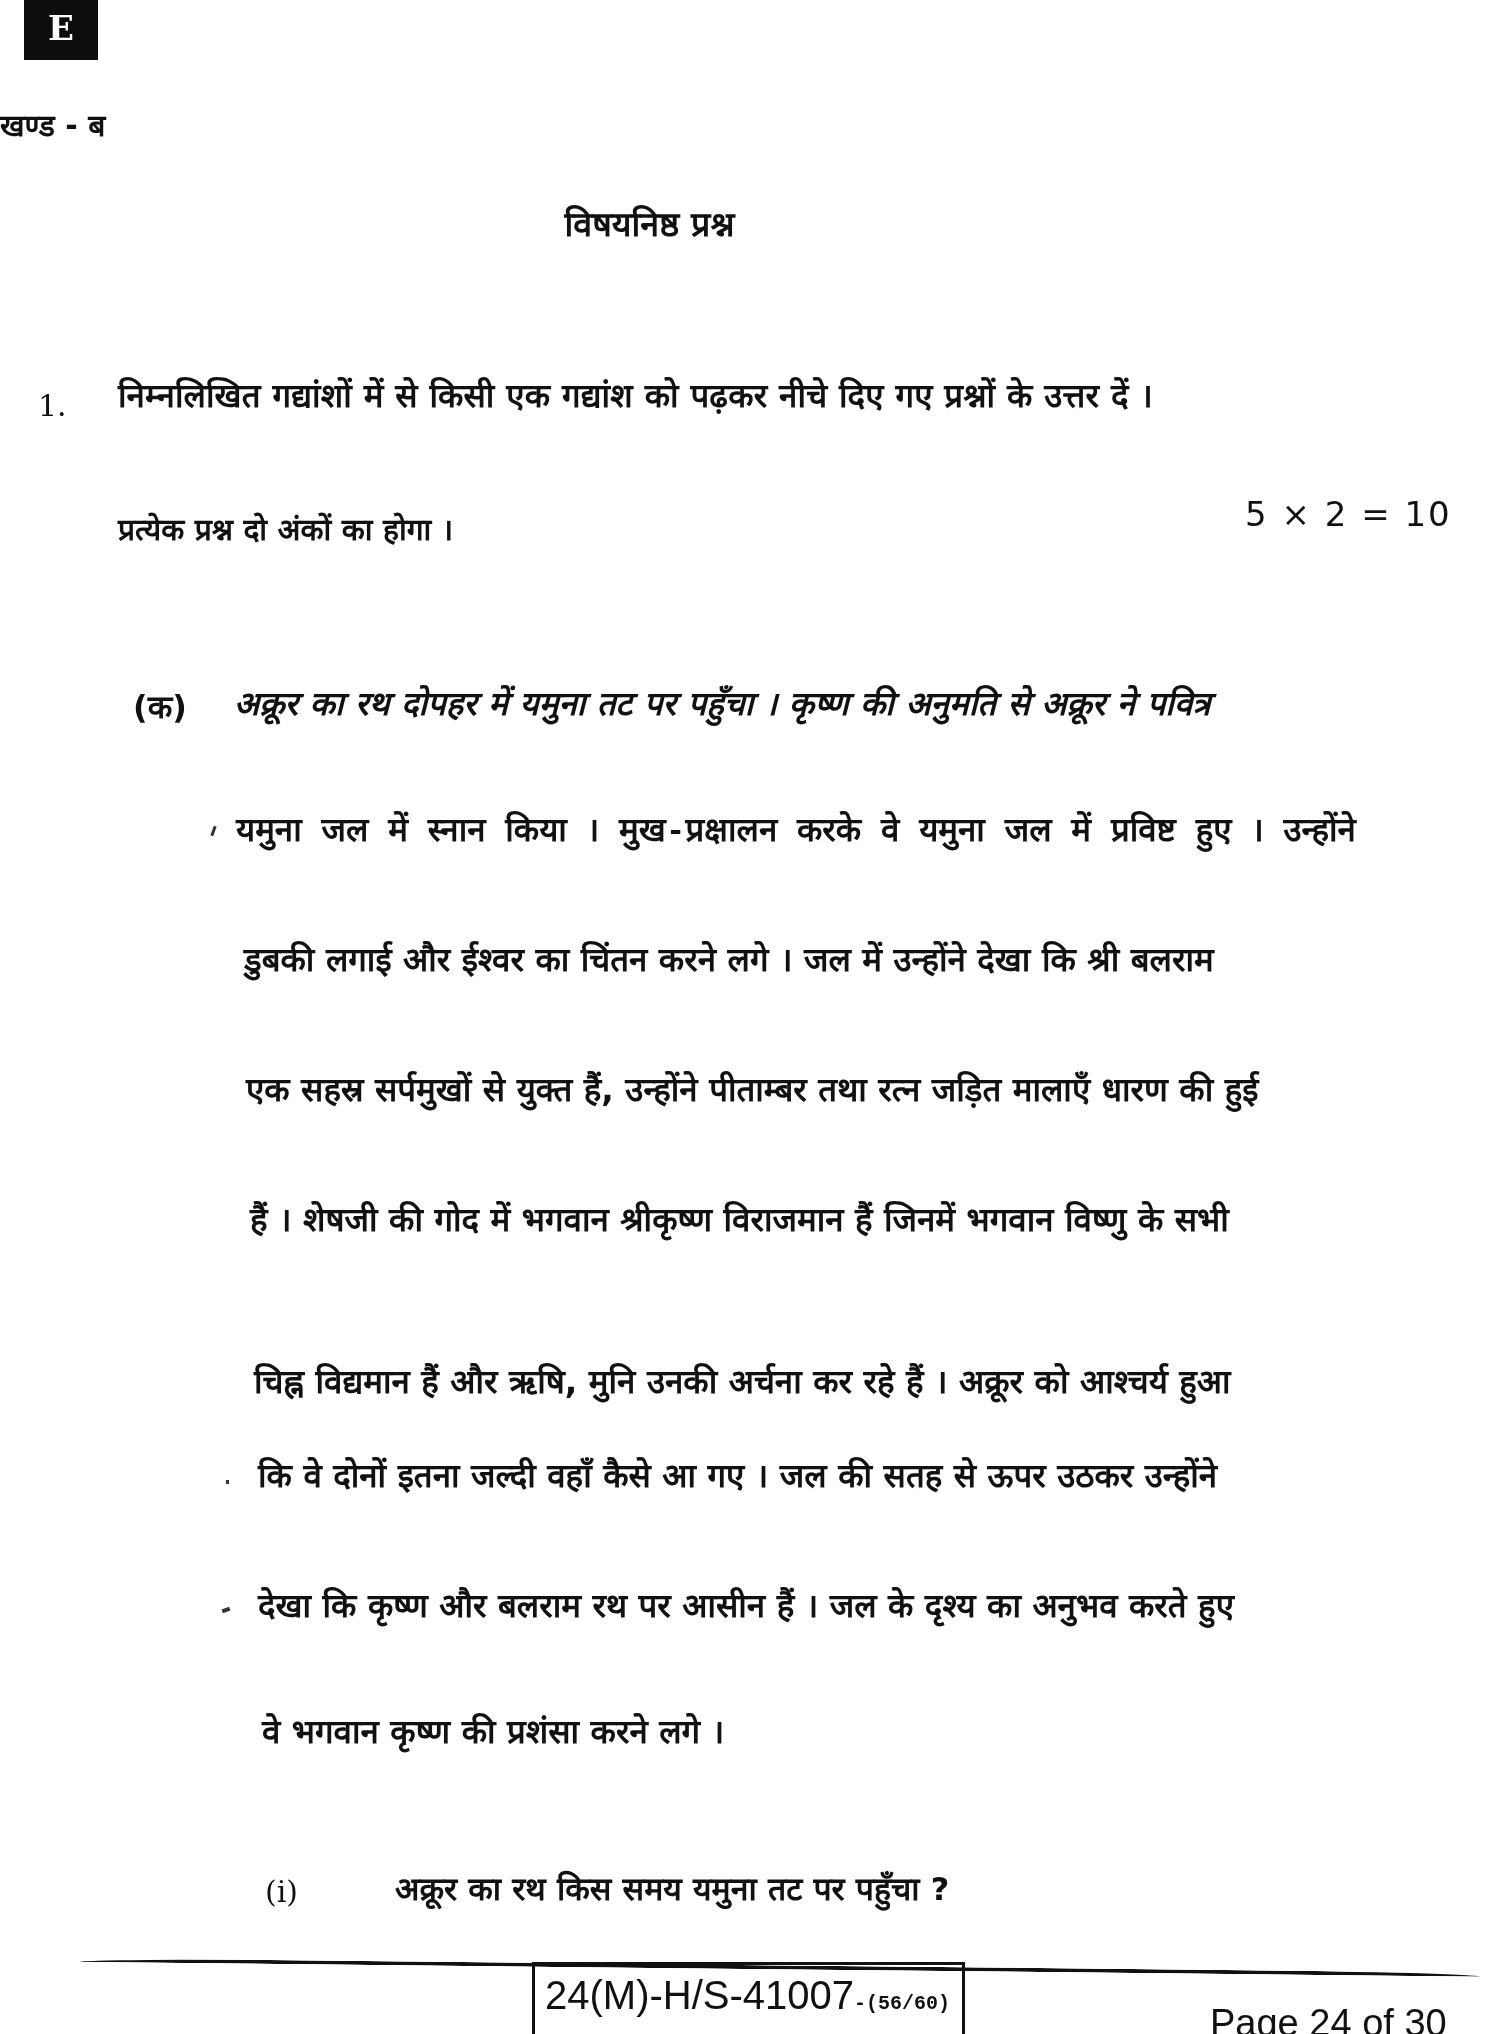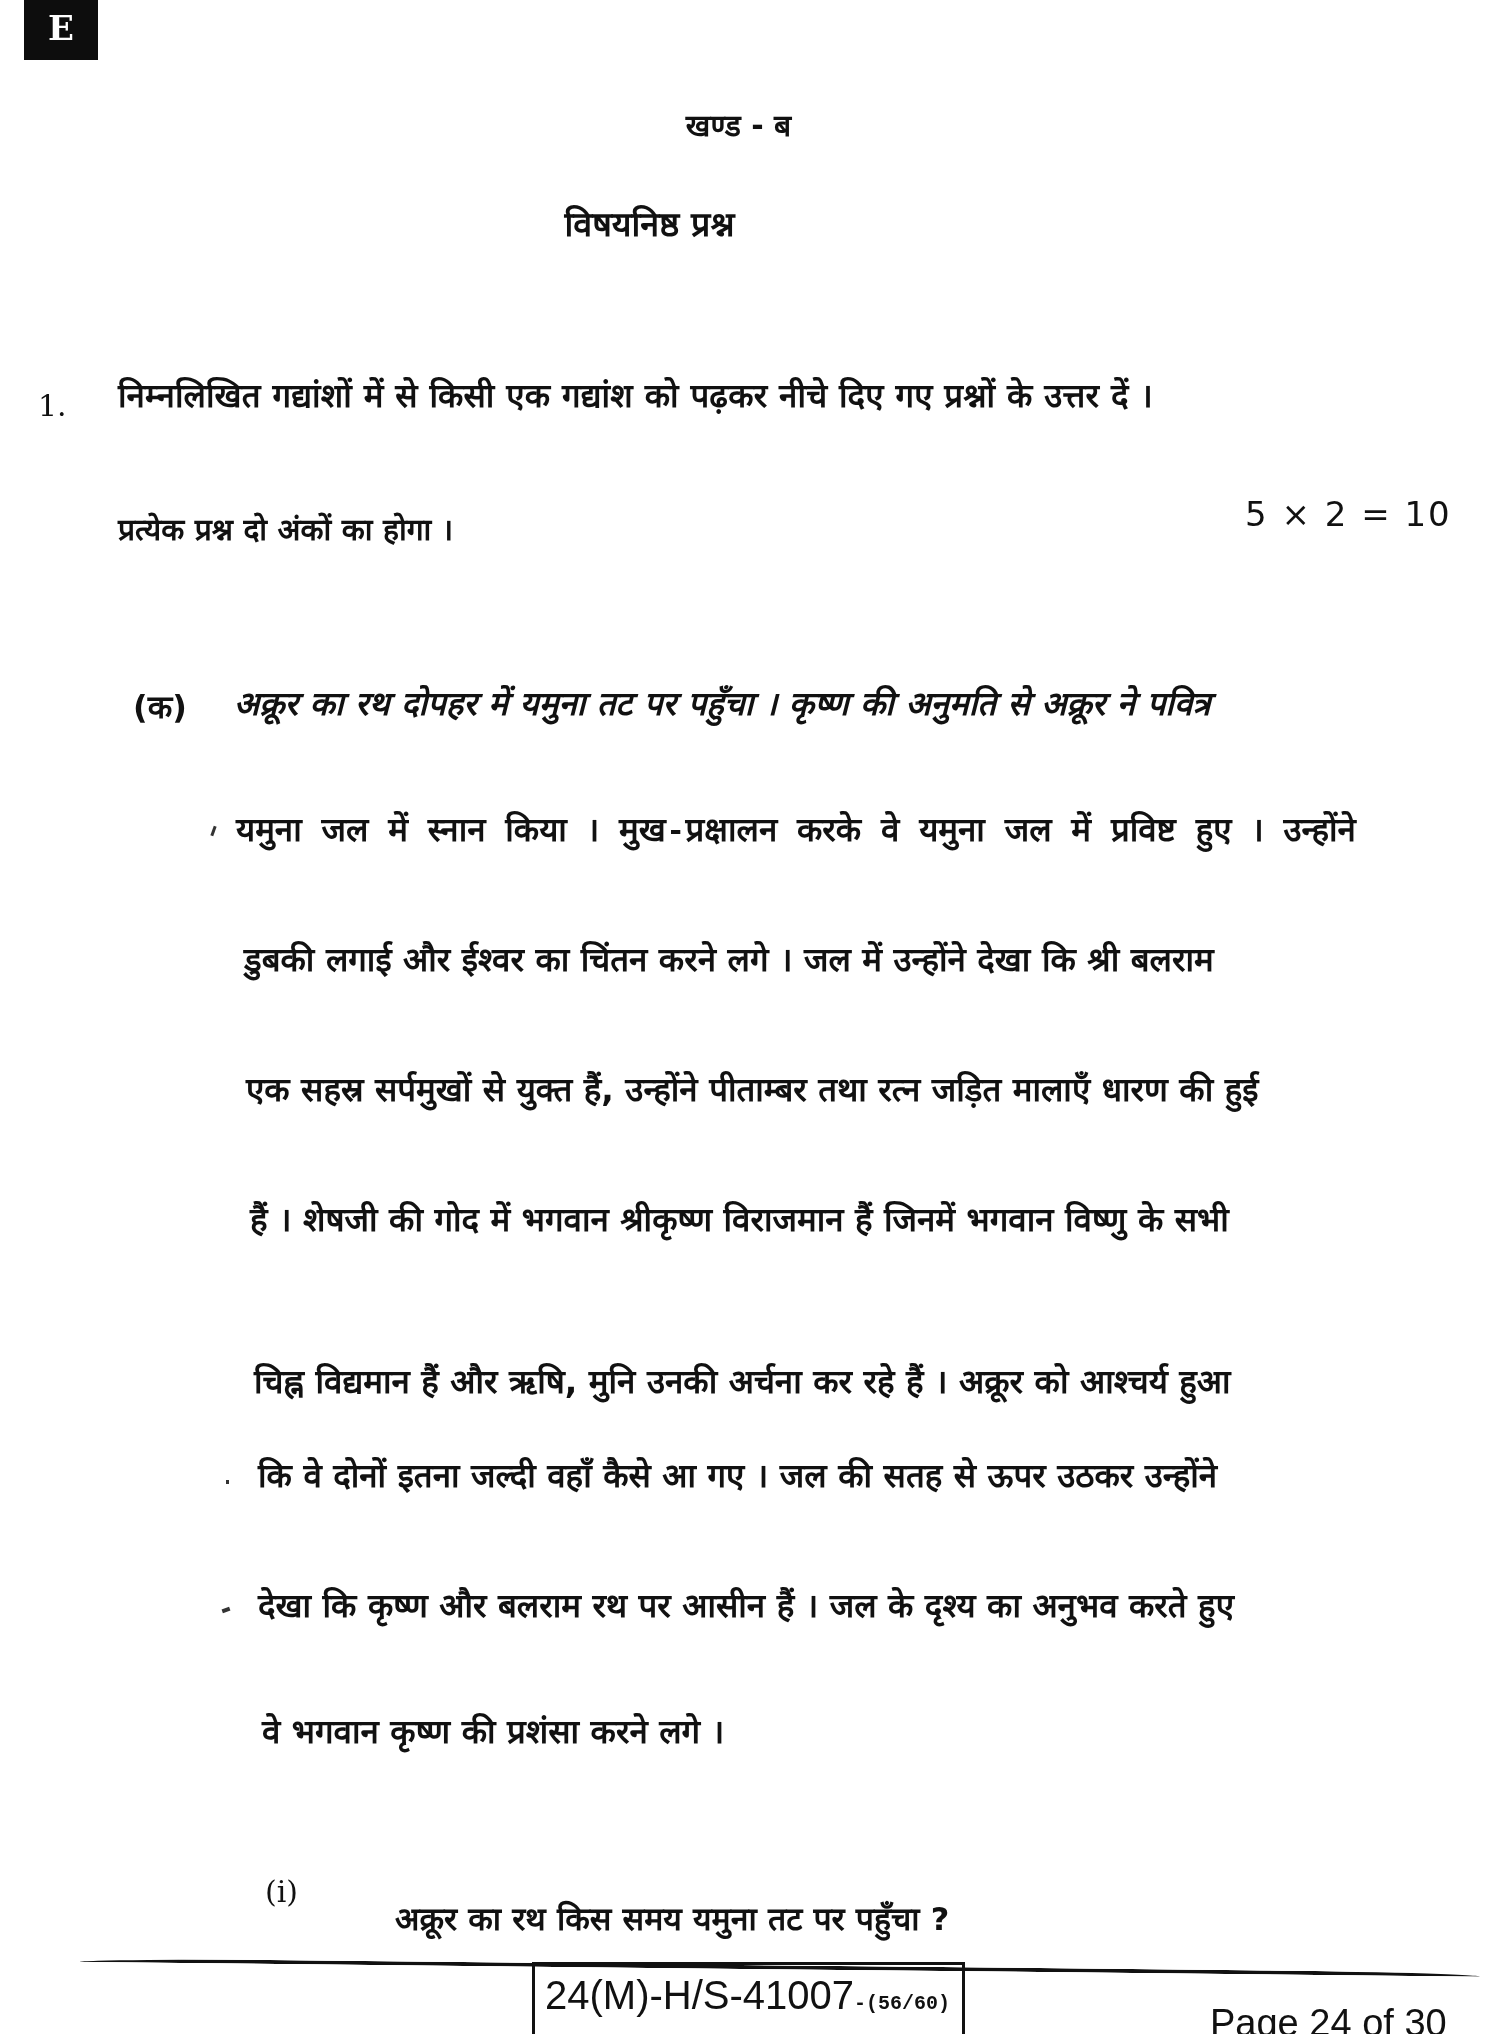--- a/index.html
+++ b/index.html
@@ -24,21 +24,20 @@
       color: #ffffff;
       font-family: "DejaVu Serif", "Liberation Serif", serif;
       font-weight: bold;
       font-size: 34px;
       line-height: 56px;
       text-align: center;
     }
 
     .section-heading {
       left: 0; width: 1505px; top: 104px;
-      text-align: center;
       font-size: 30px;
       font-weight: bold;
       padding-right: 28px;
       box-sizing: border-box;
     }
     .section-subheading {
       left: 0; width: 1319px; top: 200px;
       text-align: center;
       font-size: 34px;
       font-weight: bold;
@@ -81,21 +80,20 @@
 
     .subq-label {
       left: 265px; top: 1874px;
       font-family: "DejaVu Serif", "Liberation Serif", serif;
       font-size: 30px;
     }
     .subq-text {
       left: 395px; top: 1866px;
       font-size: 32px;
       font-weight: bold;
-      margin-top: 30px;
     }
 
     .footer-rule {
       left: 80px; top: 1958px;
       width: 1400px; height: 0;
       border-top: 4px solid #111;
       border-radius: 50% 50% 0 0 / 12px 12px 0 0;
       transform: rotate(0.6deg);
       transform-origin: left center;
     }

